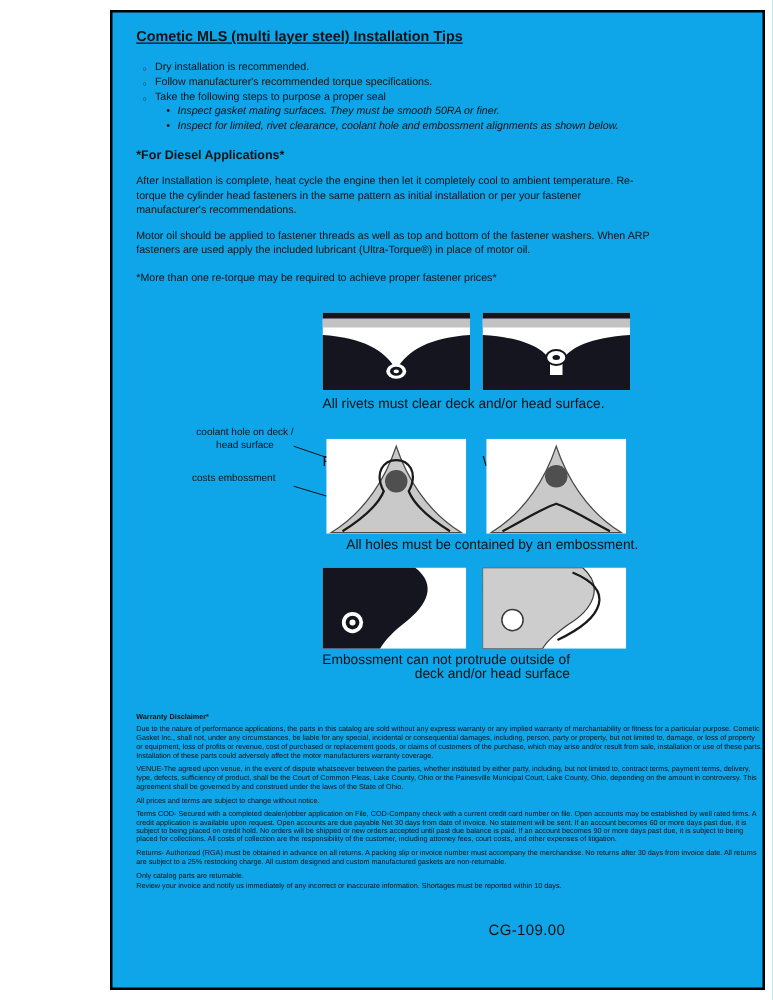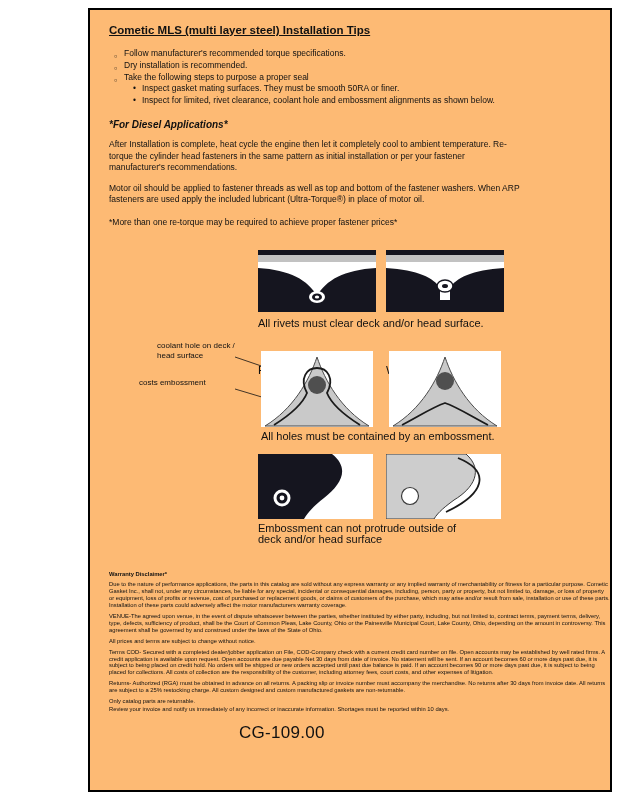--- a/index.html
+++ b/index.html
@@ -1,58 +1,58 @@
 <!DOCTYPE html>
 <html><head>
 <meta charset="utf-8">
 <style>
   * { margin:0; padding:0; box-sizing:border-box; }
   html,body { background:#e8e8e8; }
   body { font-family:"Liberation Sans", sans-serif; color:#111; }
   .page { position:relative; width:618px; height:800px; background:#ffffff; overflow:hidden; }
   .frame { position:absolute; left:88px; top:8px; width:524px; height:784px;
-           border:2px solid #000; padding:14px 6px 0 19px; background:#fdba74; }
+           border:2px solid #000; padding:14px 6px 0 19px; background:#0ea5e9; }
 
   h1.title { font-size:11.5px; font-weight:bold; text-decoration:underline; margin-bottom:11px; }
 
   ul.tips { list-style:none; margin-left:5px; }
   ul.tips li { font-size:8.5px; line-height:12px; padding-left:10px; position:relative; }
   ul.tips li::before { content:"\25CB"; font-size:5.5px; position:absolute; left:0; top:2.5px; }
   ul.subtips { list-style:none; margin-left:24px; }
-  ul.subtips li { font-size:8.5px; line-height:11.5px; padding-left:9px; position:relative; }
+  ul.subtips li { font-size:8.5px; line-height:11.5px; padding-left:9px; position:relative;font-style:italic; }
   ul.subtips li::before { content:"\2022"; position:absolute; left:0; top:0; }
 
-  h2.diesel { font-size:10px; font-weight:bold; margin-top:13px; margin-bottom:9px;font-style:italic; }
+  h2.diesel { font-size:10px; font-weight:bold; margin-top:13px; margin-bottom:9px; }
   p.body { font-size:8.5px; line-height:11.5px; width:414px; margin-bottom:9px; }
   p.note { font-size:8.5px; margin-top:11px; }
 
   .diagrams { position:relative; height:312px; margin-top:8px; }
   .dg-label { position:absolute; font-size:11.5px; width:118px; letter-spacing:0.5px;margin-top:29px; }
   .dg-img { position:absolute; display:block; }
   .dg-cap { position:absolute; font-size:11px; line-height:11px; }
-  .dg-side { position:absolute; font-size:8px; line-height:10px; text-align:left; }
+  .dg-side { position:absolute; font-size:8px; line-height:10px; text-align:center; }
 
   .disclaimer { margin-top:24px; width:501px; }
   .disclaimer p { font-size:5.8px; line-height:6.9px; margin-bottom:4px; }
   .disclaimer p.head { font-weight:bold; margin-bottom:4px; }
   .disclaimer p.tight { margin-bottom:1px; }
 
-  .footer { font-size:17px; margin-top:10px; text-align:left; padding-left:130px; letter-spacing:0.3px; }
+  .footer { font-size:12px; margin-top:24px; text-align:center; padding-left:130px; letter-spacing:0.3px; }
 </style>
 </head>
 <body>
 
 <div class="page">
   <div class="frame">
 
     <h1 class="title">Cometic MLS (multi layer steel) Installation Tips</h1>
 
     <ul class="tips">
+      <li>Dry installation is recommended.</li>
       <li>Follow manufacturer's recommended torque specifications.</li>
-      <li>Dry installation is recommended.</li>
       <li>Take the following steps to purpose a proper seal</li>
     </ul>
     <ul class="subtips">
       <li>Inspect gasket mating surfaces.  They must be smooth 50RA or finer.</li>
       <li>Inspect for limited, rivet clearance, coolant hole and embossment alignments as shown below.</li>
     </ul>
 
     <h2 class="diesel">*For Diesel Applications*</h2>
     <p class="body">After Installation is complete, heat cycle the engine then let it completely cool to ambient temperature. Re-torque the cylinder head fasteners in the same pattern as initial installation or per your fastener manufacturer's recommendations.</p>
     <p class="body">Motor oil should be applied to fastener threads as well as top and bottom of the fastener washers. When ARP fasteners are used apply the included lubricant (Ultra-Torque®) in place of motor oil.</p>
@@ -98,39 +98,39 @@
         <path d="M4 75 C 32 58, 48 30, 56 6 C 64 30, 80 58, 108 75 Z" fill="#c9c9c9" stroke="#4a4a4a" stroke-width="1"></path>
         <path d="M13 74 C 32 62, 42 52, 46 42 C 38 27, 46 17, 56 17 C 66 17, 74 27, 66 42 C 70 52, 80 62, 99 74" fill="none" stroke="#1a1a1a" stroke-width="1.8"></path>
         <circle cx="56" cy="34" r="9" fill="#4f4f4f"></circle>
       </svg>
       <svg class="dg-img" style="left:280px; top:116px;" width="112" height="76" viewBox="0 0 112 76">
         <rect width="112" height="76" fill="#ffffff"></rect>
         <path d="M4 75 C 32 58, 48 30, 56 6 C 64 30, 80 58, 108 75 Z" fill="#c9c9c9" stroke="#4a4a4a" stroke-width="1"></path>
         <circle cx="56" cy="30" r="9" fill="#4f4f4f"></circle>
         <path d="M13 74 C 32 64, 44 56, 56 52 C 68 56, 80 64, 99 74" fill="none" stroke="#1a1a1a" stroke-width="1.8"></path>
       </svg>
-      <div class="dg-cap" style="left:152px; top:196px;text-align:right;">All holes must be contained by an embossment.</div>
+      <div class="dg-cap" style="left:168px; top:196px;text-align:right;">All holes must be contained by an embossment.</div>
 
       <div class="dg-label" style="left:149px; top:204px;">RIGHT</div>
       <div class="dg-label" style="left:277px; top:204px;">WRONG</div>
 
       <svg class="dg-img" style="left:149px; top:219px;" width="115" height="65" viewBox="0 0 115 65">
         <rect width="115" height="65" fill="#ffffff"></rect>
         <path d="M0 0 L74 0 C 92 14, 84 30, 66 44 C 58 50, 50 58, 46 65 L0 65 Z" fill="#15151f"></path>
         <circle cx="24" cy="44" r="8.5" fill="#ffffff"></circle>
         <circle cx="24" cy="44" r="5.5" fill="#15151f"></circle>
         <circle cx="24" cy="44" r="2.4" fill="#ffffff"></circle>
       </svg>
       <svg class="dg-img" style="left:277px; top:219px;" width="115" height="65" viewBox="0 0 115 65">
         <rect width="115" height="65" fill="#ffffff"></rect>
         <path d="M0 0 L80 0 C 98 16, 88 34, 68 46 C 60 52, 52 58, 48 65 L0 65 Z" fill="#cdcdcd" stroke="#3a3a3a" stroke-width="1"></path>
         <circle cx="24" cy="42" r="8.5" fill="#ffffff" stroke="#3a3a3a" stroke-width="1.2"></circle>
         <path d="M72 4 C 106 18, 98 40, 60 58" fill="none" stroke="#1a1a1a" stroke-width="1.8"></path>
       </svg>
-      <div class="dg-cap" style="left:149px; top:288px; width:215px;">Embossment can not protrude outside of deck and/or head surface</div>
+      <div class="dg-cap" style="left:132px; top:288px; width:215px;text-align:right;">Embossment can not protrude outside of deck and/or head surface</div>
     </div>
 
     <div class="disclaimer">
       <p class="head">Warranty Disclaimer*</p>
       <p>Due to the nature of performance applications, the parts in this catalog are sold without any express warranty or any implied warranty of merchantability or fitness for a particular purpose.  Cometic Gasket Inc., shall not, under any circumstances, be liable for any special, incidental or consequential damages, including, person, party or property, but not limited to, damage, or loss of property or equipment, loss of profits or revenue, cost of purchased or replacement goods, or claims of customers of the purchase, which may arise and/or result from sale, installation or use of these parts.  Installation of these parts could adversely affect the motor manufacturers warranty coverage.</p>
       <p>VENUE-The agreed upon venue, in the event of dispute whatsoever between the parties, whether instituted by either party, including, but not limited to, contract terms, payment terms, delivery, type, defects, sufficiency of product, shall be the Court of Common Pleas, Lake County, Ohio or the Painesville Municipal Court, Lake County, Ohio, depending on the amount in controversy. This agreement shall be governed by and construed under the laws of the State of Ohio.</p>
       <p>All prices and terms are subject to change without notice.</p>
       <p>Terms COD- Secured with a completed dealer/jobber application on File, COD-Company check with a current credit card number on file.  Open accounts may be established by well rated firms.  A credit application is available upon request.  Open accounts are due payable Net 30 days from date of invoice.  No statement will be sent.  If an account becomes 60 or more days past due, it is subject to being placed on credit hold.  No orders will be shipped or new orders accepted until past due balance is paid.  If an account becomes 90 or more days past due, it is subject to being placed for collections.  All costs of collection are the responsibility of the customer, including attorney fees, court costs, and other expenses of litigation.</p>
       <p>Returns- Authorized (RGA) must be obtained in advance on all returns.  A packing slip or invoice number must accompany the merchandise.  No returns after 30 days from invoice date.  All returns are subject to a 25% restocking charge.  All custom designed and custom manufactured gaskets are non-returnable.</p>
       <p class="tight">Only catalog parts are returnable.</p>

